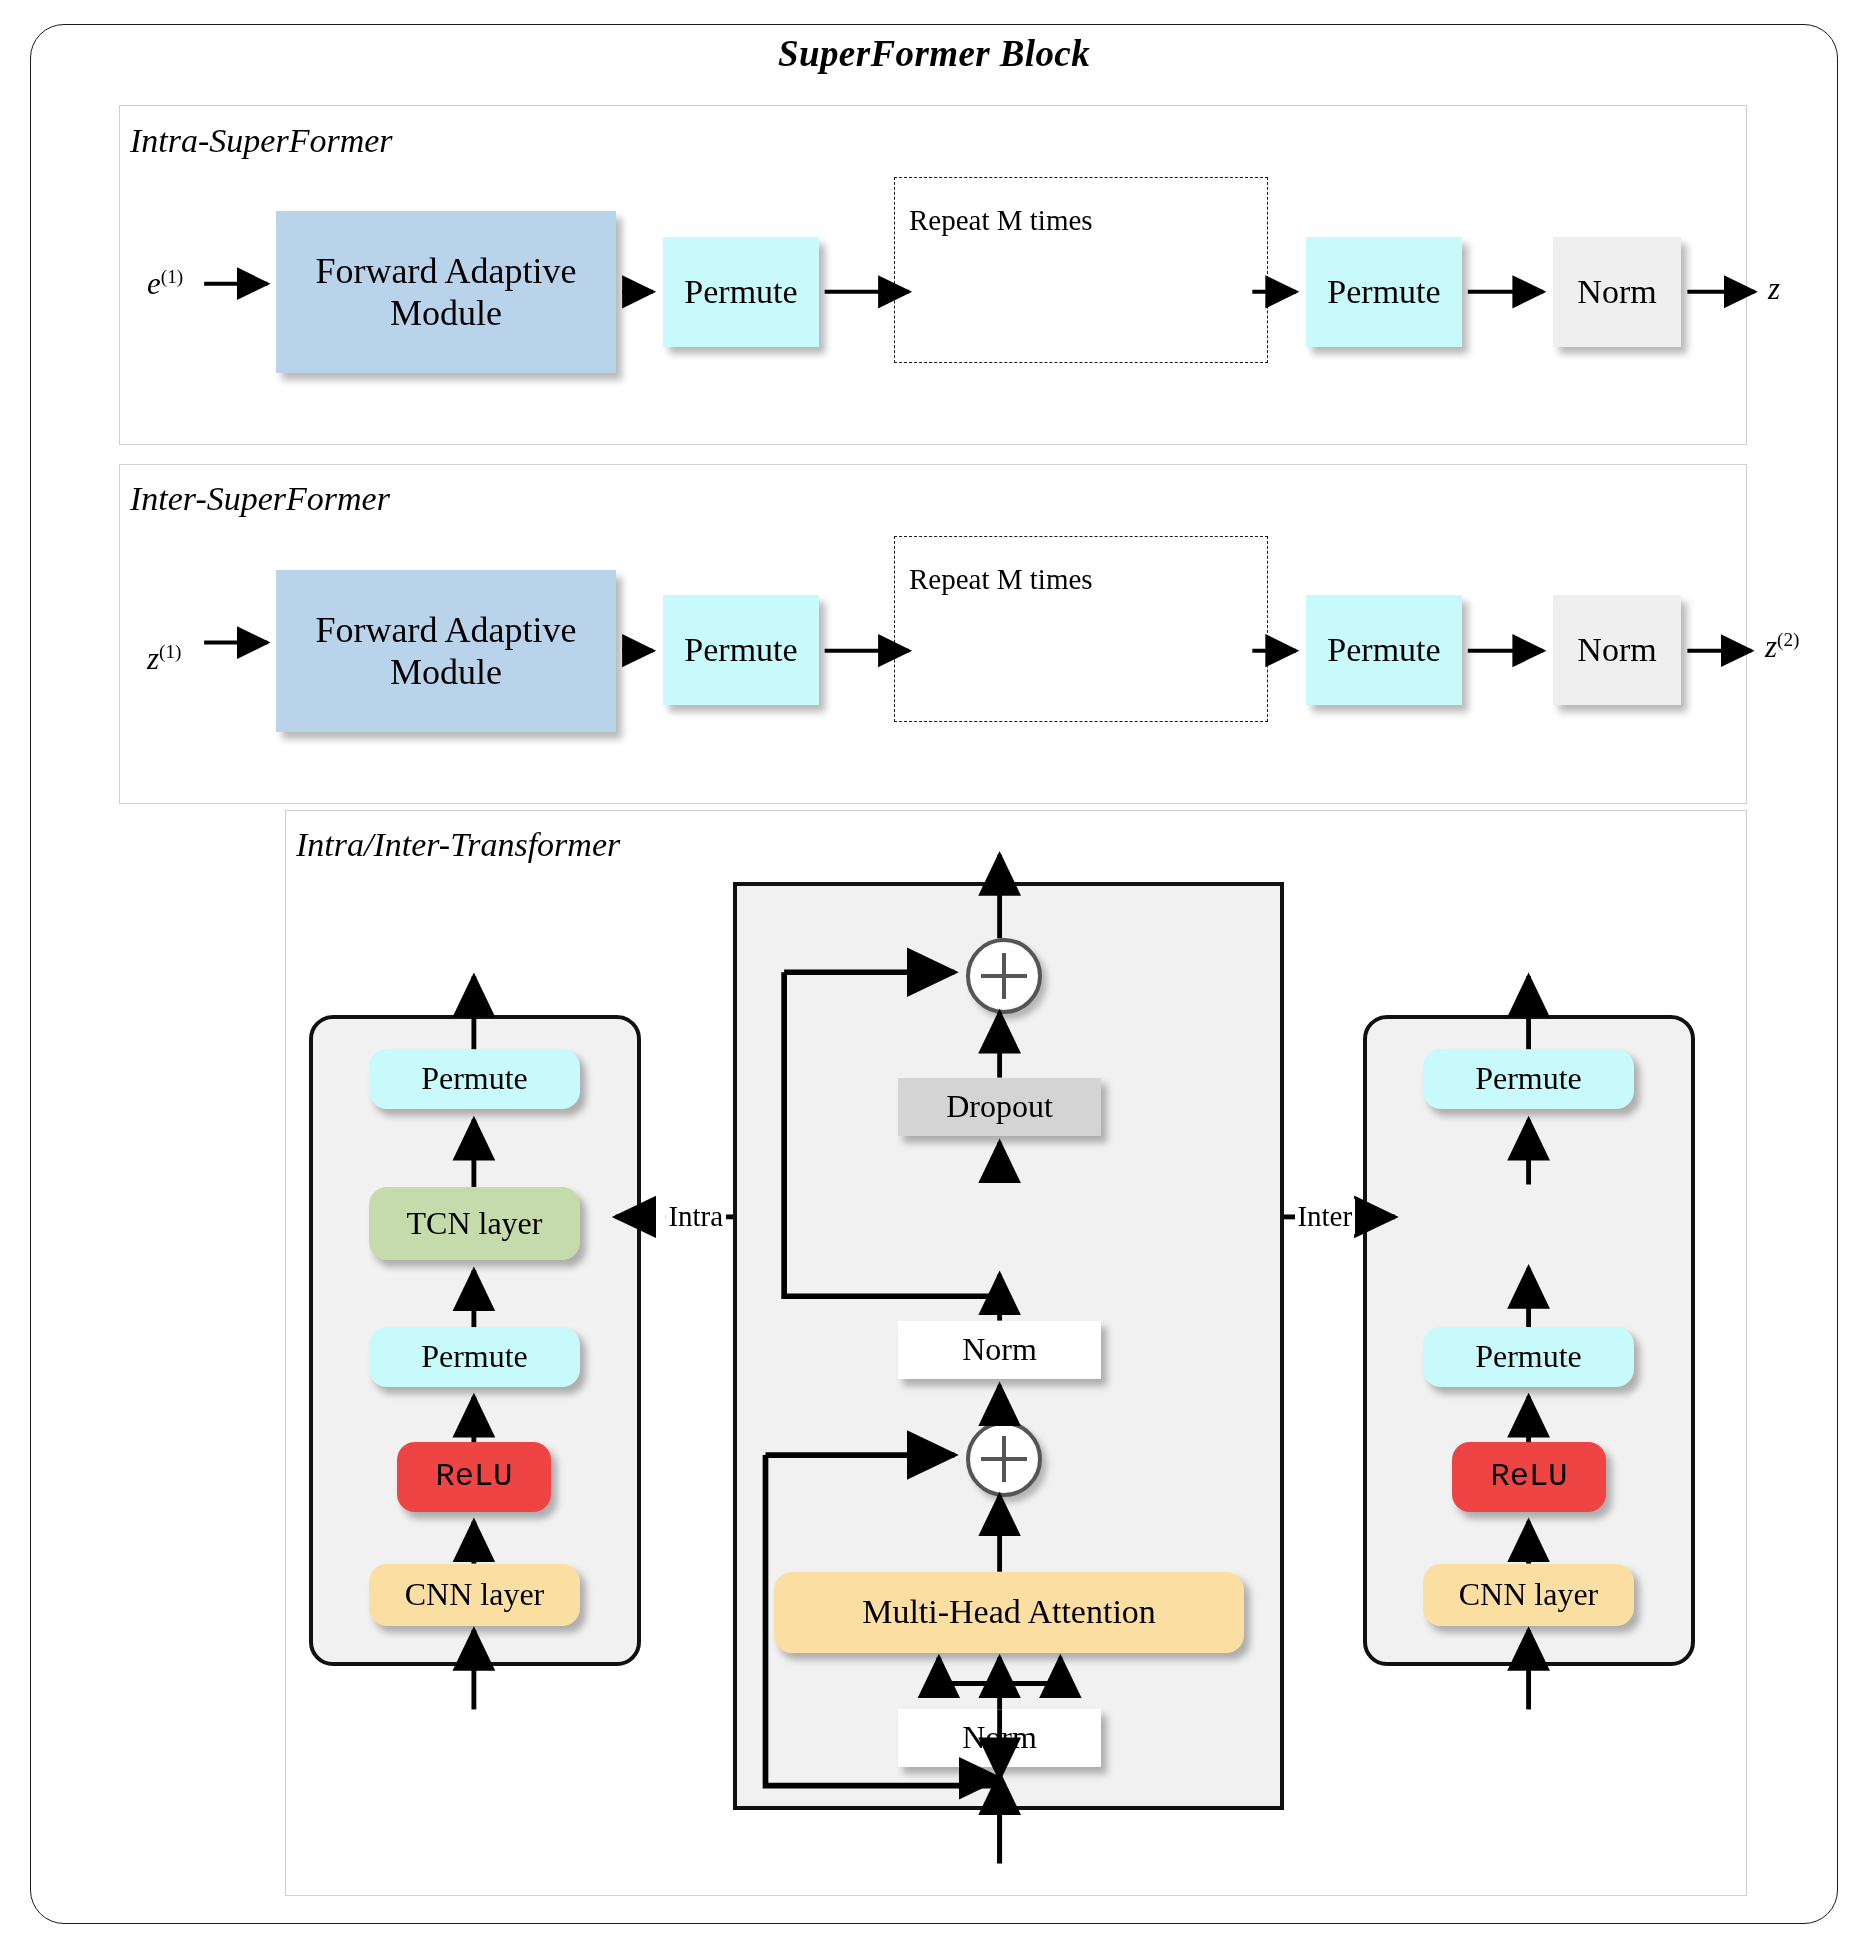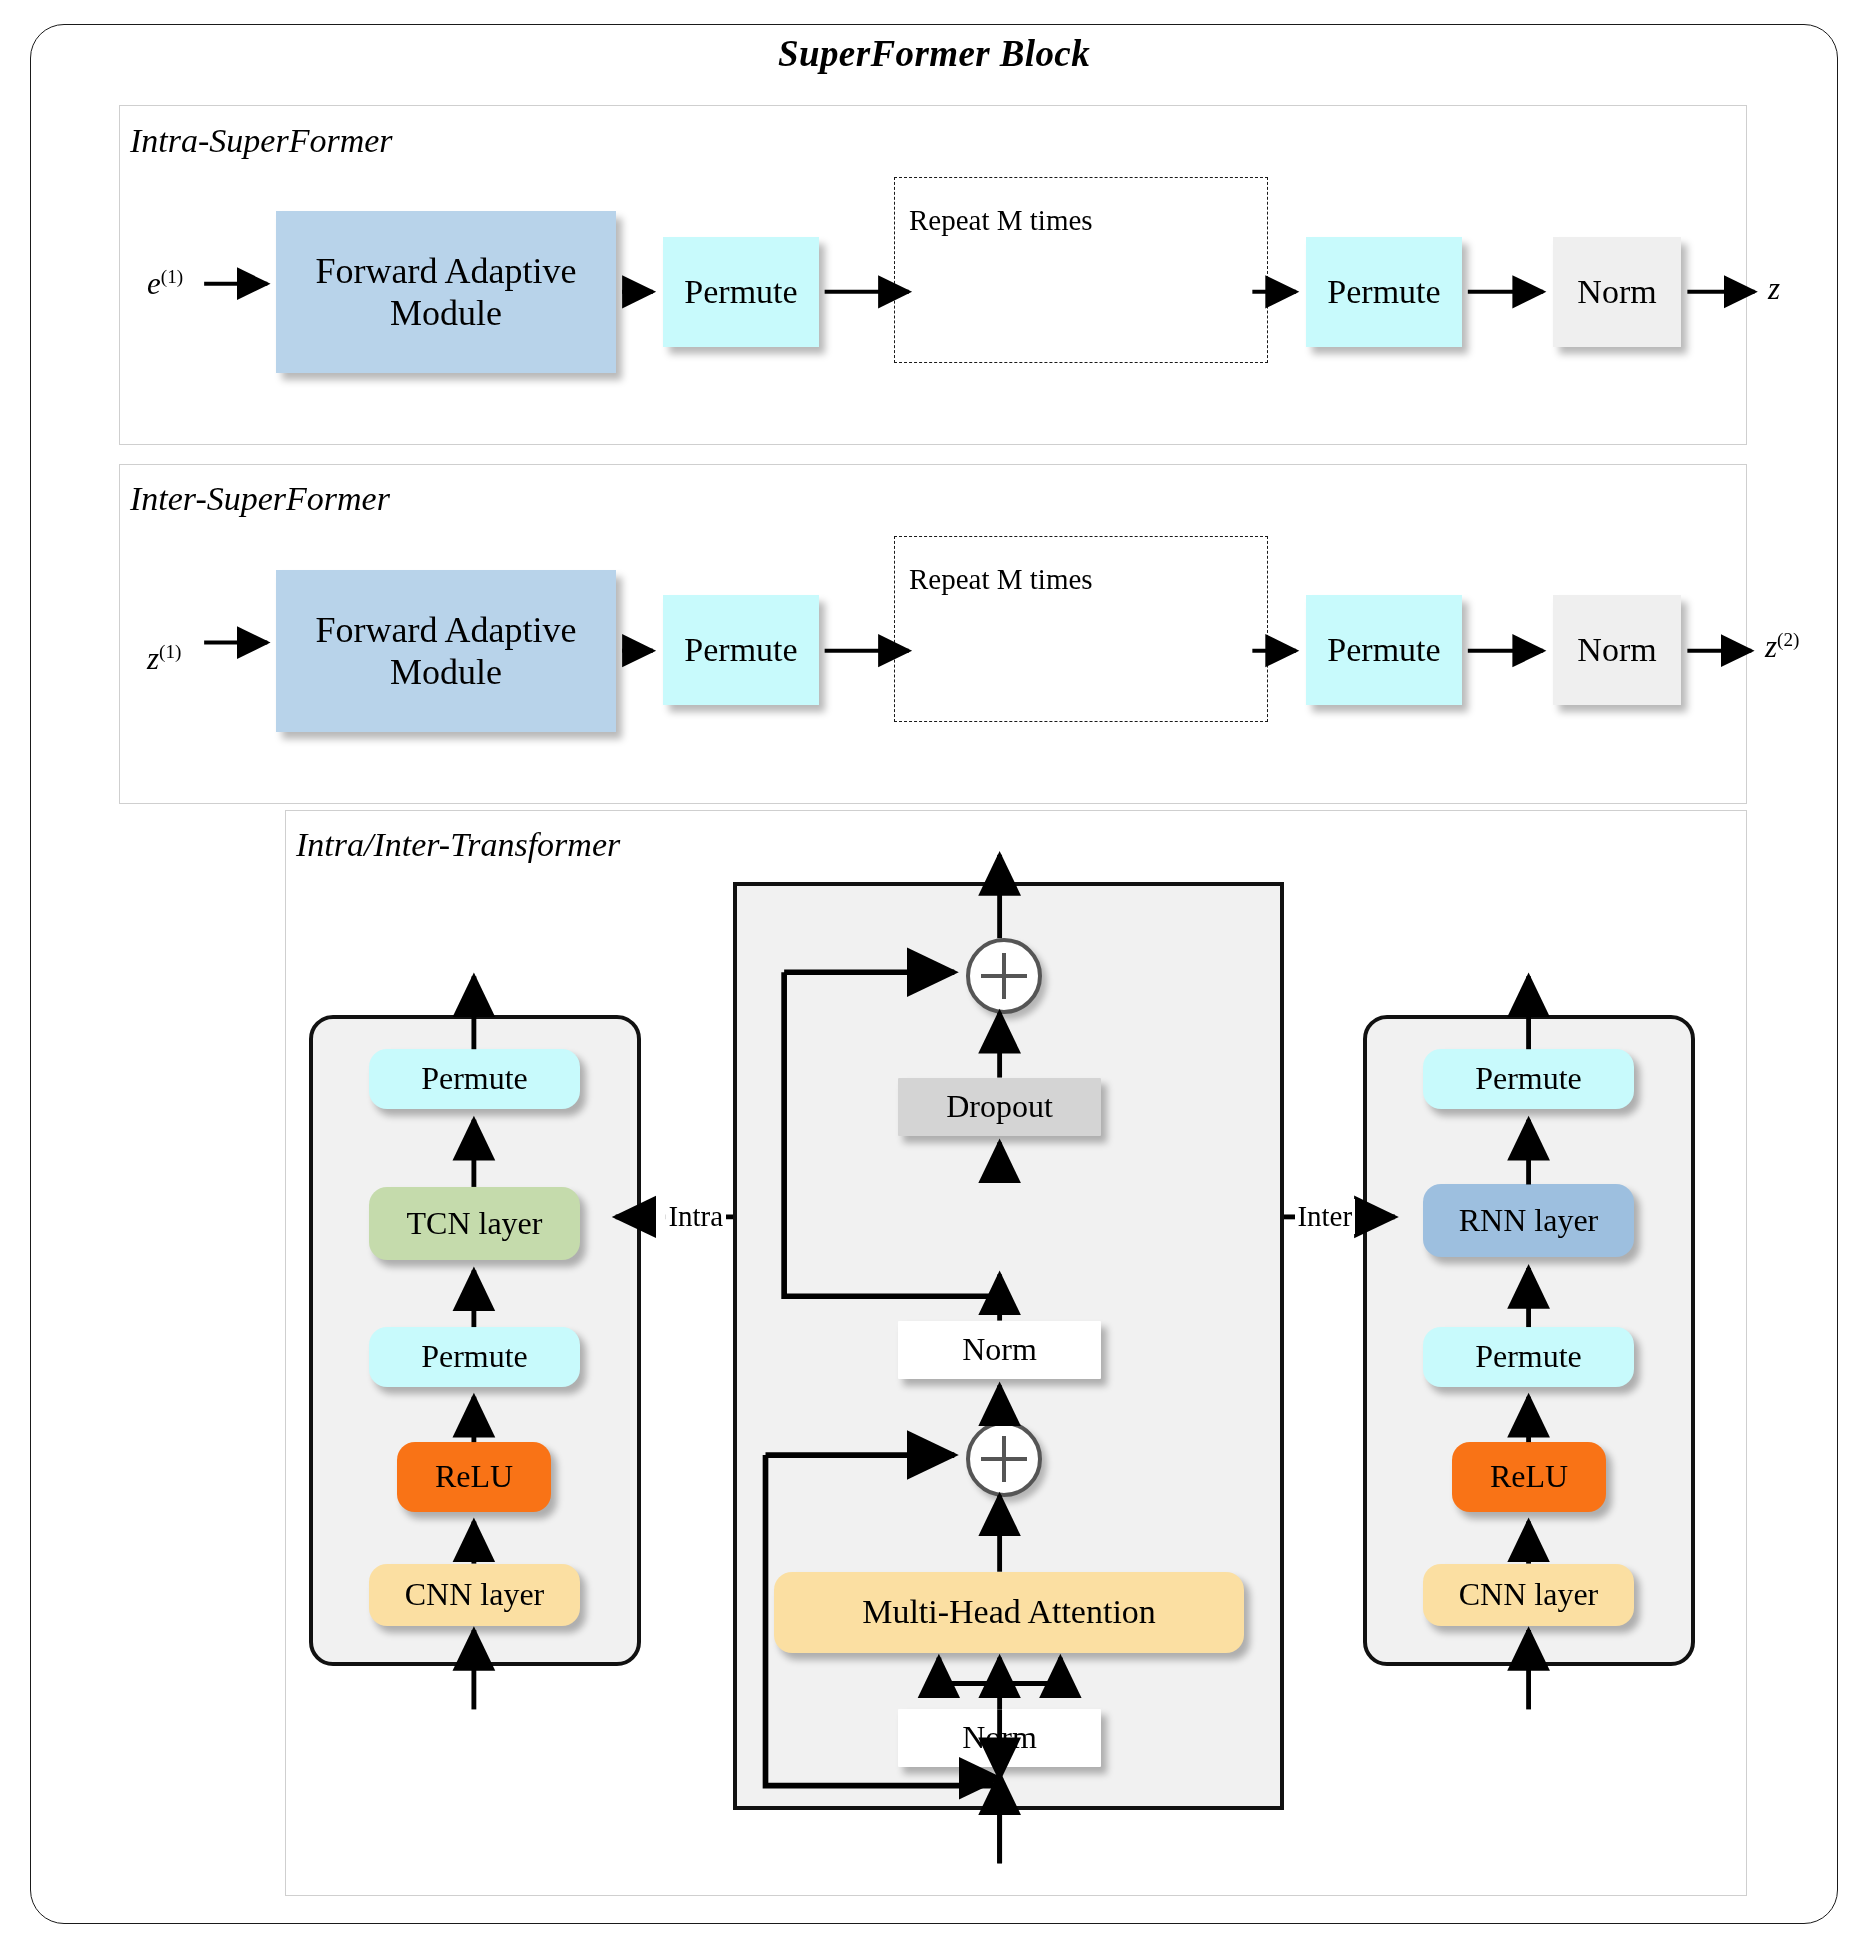--- a/index.html
+++ b/index.html
@@ -23,21 +23,21 @@
   .node.round{border-radius:1px;}
   .node.pill{border-radius:18px;}
 
   .c-blue{background:#b8d3ea;}
   .c-cyan{background:#c8fafc;}
   .c-yellow{background:#fadb9c;}
   .c-yellow2{background:#fbdfa2;}
   .c-gray{background:#efefef;}
   .c-graydk{background:#d4d4d4;}
   .c-green{background:#c5dbac;}
-  .c-orange{background:#f97316;}
+  .c-orange{background:#ef4444;font-family:Liberation Mono, monospace;}
   .c-rnnblue{background:#9dbfdf;}
   .c-white{background:#ffffff;}
 
   .dash-box{position:absolute;border:1.6px dashed #1a1a1a;box-sizing:border-box;background:transparent;}
   .dash-label{position:absolute;font-size:29px;color:#000;white-space:nowrap;}
 
   .io-label{position:absolute;font-size:31px;font-style:italic;color:#000;white-space:nowrap;}
   .io-label sup{font-style:normal;font-size:.62em;vertical-align:super;}
 
   
@@ -121,21 +121,20 @@
 
   <div class="node pill c-cyan" style="left:369px;top:1049px;width:211px;height:60px;font-size:32px;">Permute</div>
   <div class="node pill c-green" style="left:369px;top:1187px;width:211px;height:73px;font-size:32px;">TCN layer</div>
   <div class="node pill c-cyan" style="left:369px;top:1327px;width:211px;height:60px;font-size:32px;">Permute</div>
   <div class="node pill c-orange" style="left:397px;top:1442px;width:154px;height:70px;font-size:32px;">ReLU</div>
   <div class="node pill c-yellow2" style="left:369px;top:1564px;width:211px;height:62px;font-size:32px;">CNN layer</div>
 
   <div class="branch-box" style="left:1363px;top:1015px;width:332px;height:651px;"></div>
 
   <div class="node pill c-cyan" style="left:1423px;top:1049px;width:211px;height:60px;font-size:32px;">Permute</div>
-  <div class="node pill c-rnnblue" style="left:1423px;top:1184px;width:211px;height:73px;font-size:32px;">RNN layer</div>
   <div class="node pill c-cyan" style="left:1423px;top:1327px;width:211px;height:60px;font-size:32px;">Permute</div>
   <div class="node pill c-orange" style="left:1452px;top:1442px;width:154px;height:70px;font-size:32px;">ReLU</div>
   <div class="node pill c-yellow2" style="left:1423px;top:1564px;width:211px;height:62px;font-size:32px;">CNN layer</div>
 
   <div class="core-box" style="left:733px;top:882px;width:551px;height:928px;"></div>
 
   <div class="plus" style="left:966px;top:938px;width:68px;height:68px;"></div>
 
   <div class="node round c-graydk" style="left:898px;top:1078px;width:203px;height:58px;font-size:32px;">Dropout</div>
 

